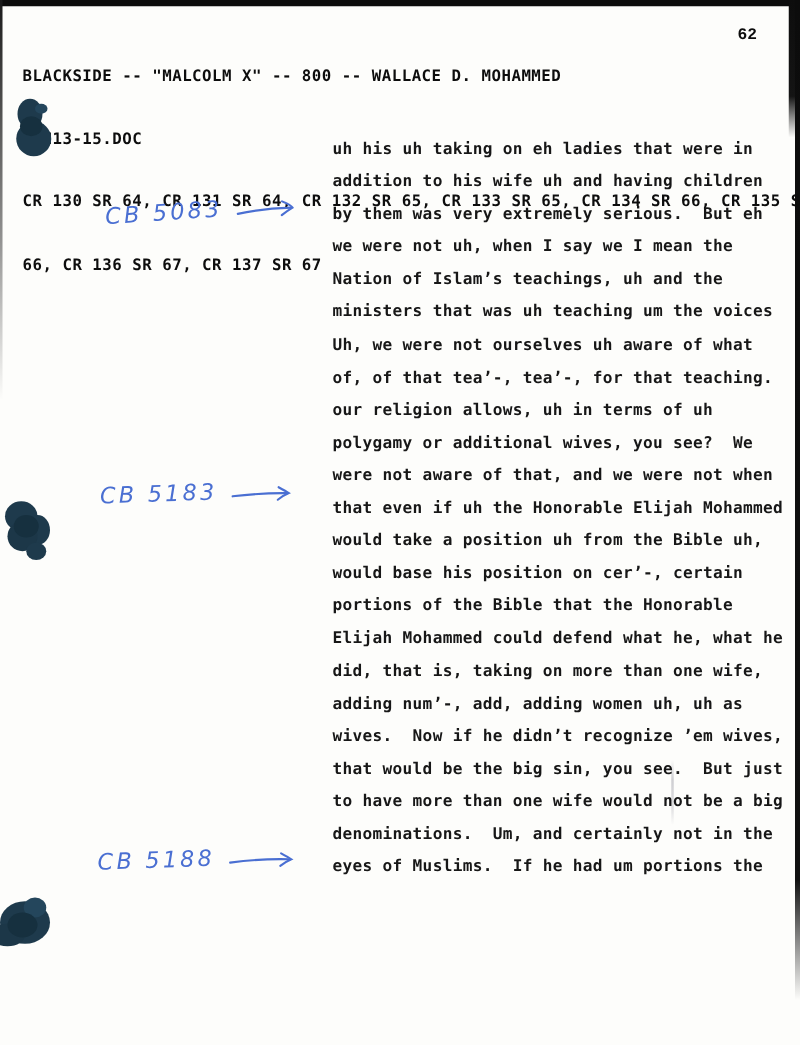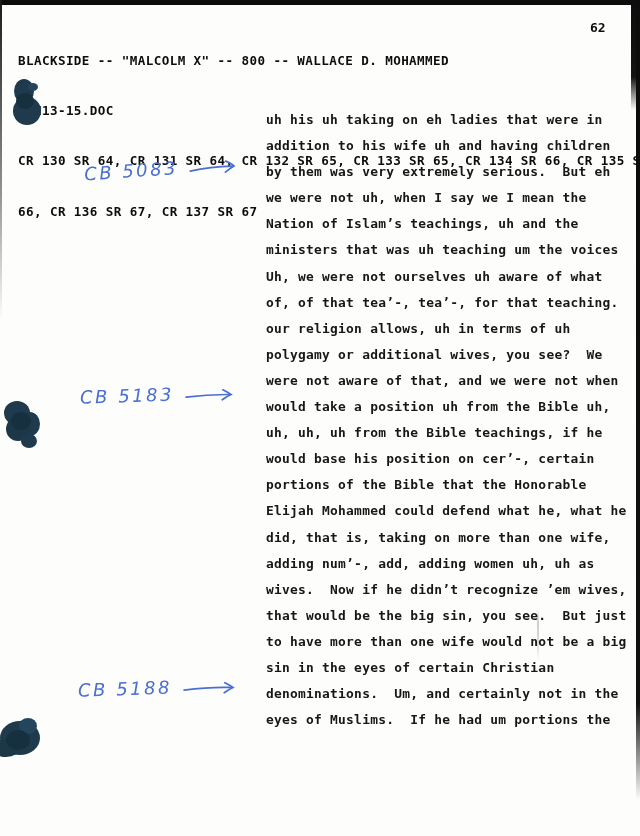--- a/index.html
+++ b/index.html
@@ -20,21 +20,21 @@
     background:linear-gradient(to bottom,#1a1a1a 0%,rgba(40,40,40,.5) 60%,rgba(40,40,40,0) 100%);}
 
   
   .header{
     position:absolute;left:18px;top:19px;
     font-size:12.6px;font-weight:bold;color:#0d0d0d;
     letter-spacing:.4px;line-height:16.8px;white-space:pre;
   }
   .page-num{
     position:absolute;left:590px;top:20px;
-    font-size:13px;font-weight:bold;color:#0d0d0d;
+    font-size:13px;font-weight:bold;color:#0d0d0d;font-family:Liberation Mono, monospace;
   }
 
   
   .body-col{
     position:absolute;left:231px;top:112px;
     font-size:12.9px;font-weight:bold;color:#171717;
     letter-spacing:.25px;
   }
   .tline{height:26.1px;white-space:pre;margin-left:35px;}
 
@@ -126,28 +126,27 @@
     <div class="tline">addition to his wife uh and having children</div>
     <div class="tline">by them was very extremely serious.  But eh</div>
     <div class="tline">we were not uh, when I say we I mean the</div>
     <div class="tline">Nation of Islam’s teachings, uh and the</div>
     <div class="tline">ministers that was uh teaching um the voices</div>
     <div class="tline">Uh, we were not ourselves uh aware of what</div>
     <div class="tline">of, of that tea’-, tea’-, for that teaching.</div>
     <div class="tline">our religion allows, uh in terms of uh</div>
     <div class="tline">polygamy or additional wives, you see?  We</div>
     <div class="tline">were not aware of that, and we were not when</div>
+    <div class="tline">that even if uh the Honorable Elijah Mohammed</div>
     <div class="tline">would take a position uh from the Bible uh,</div>
-    <div class="tline">uh, uh, uh from the Bible teachings, if he</div>
     <div class="tline">would base his position on cer’-, certain</div>
     <div class="tline">portions of the Bible that the Honorable</div>
     <div class="tline">Elijah Mohammed could defend what he, what he</div>
     <div class="tline">did, that is, taking on more than one wife,</div>
     <div class="tline">adding num’-, add, adding women uh, uh as</div>
     <div class="tline">wives.  Now if he didn’t recognize ’em wives,</div>
     <div class="tline">that would be the big sin, you see.  But just</div>
     <div class="tline">to have more than one wife would not be a big</div>
-    <div class="tline">sin in the eyes of certain Christian</div>
     <div class="tline">denominations.  Um, and certainly not in the</div>
     <div class="tline">eyes of Muslims.  If he had um portions the</div>
   </div>
 
 </div>
 
 </body></html>

